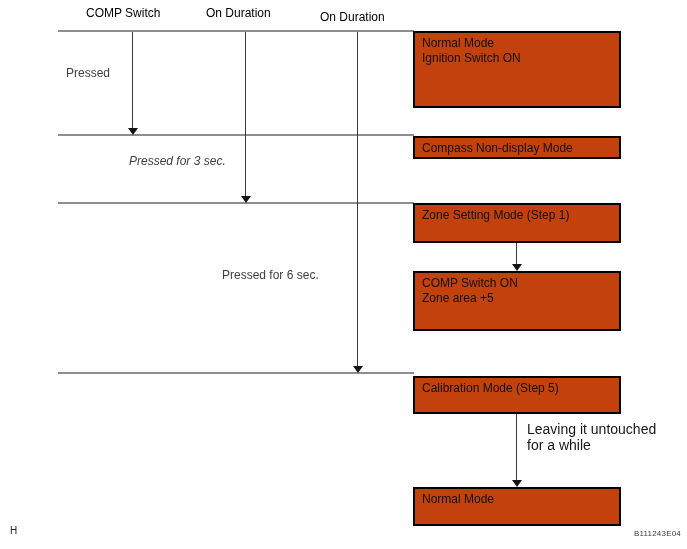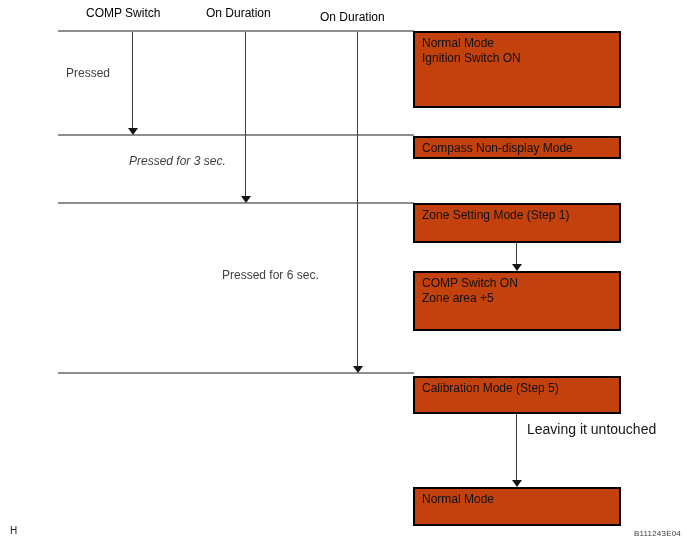--- a/index.html
+++ b/index.html
@@ -72,18 +72,19 @@
 
   <div class="box" style="top:487px; height:39px;">
     <div>Normal Mode</div>
   </div>
 
   <div class="varrow" style="left:516px; top:243px; height:21px;"></div>
   <div class="varrow" style="left:516px; top:414px; height:66px;"></div>
 
   <div class="alabel" style="left:527px; top:421px;">
     <div>Leaving it untouched</div>
+    <div>for a while</div>
   </div>
 
   <div class="footer-h">H</div>
   <div class="figcode">B111243E04</div>
 
 </div>
 
 </body></html>

